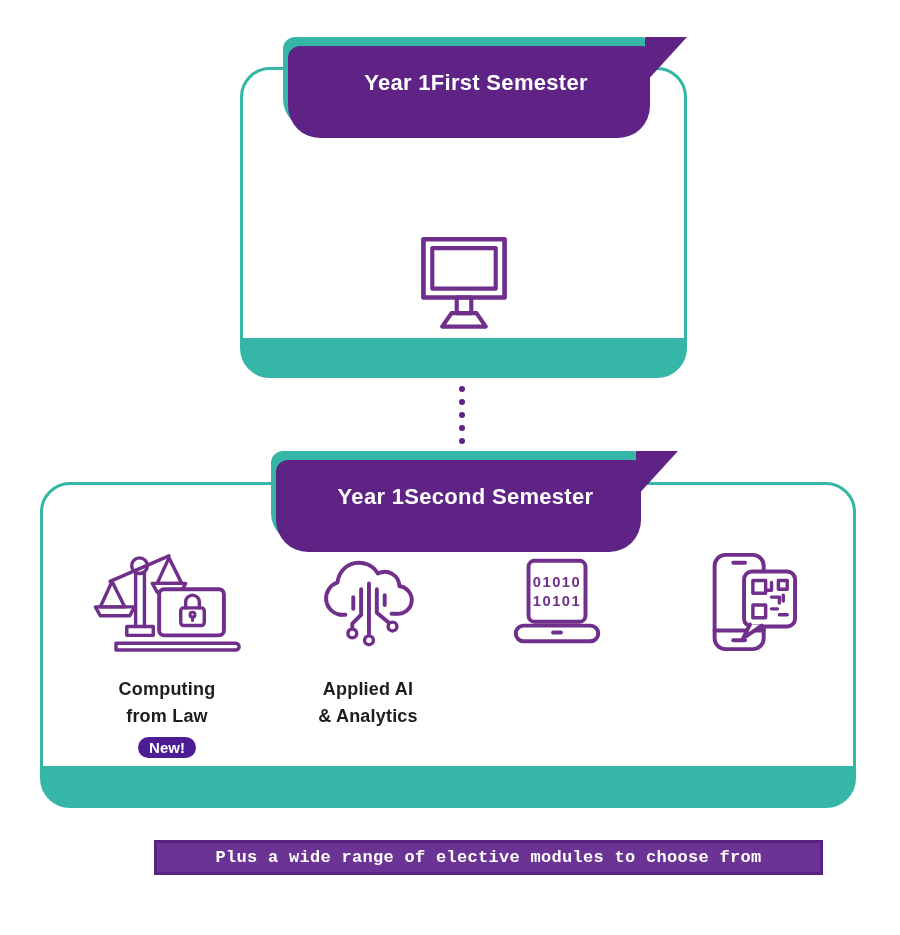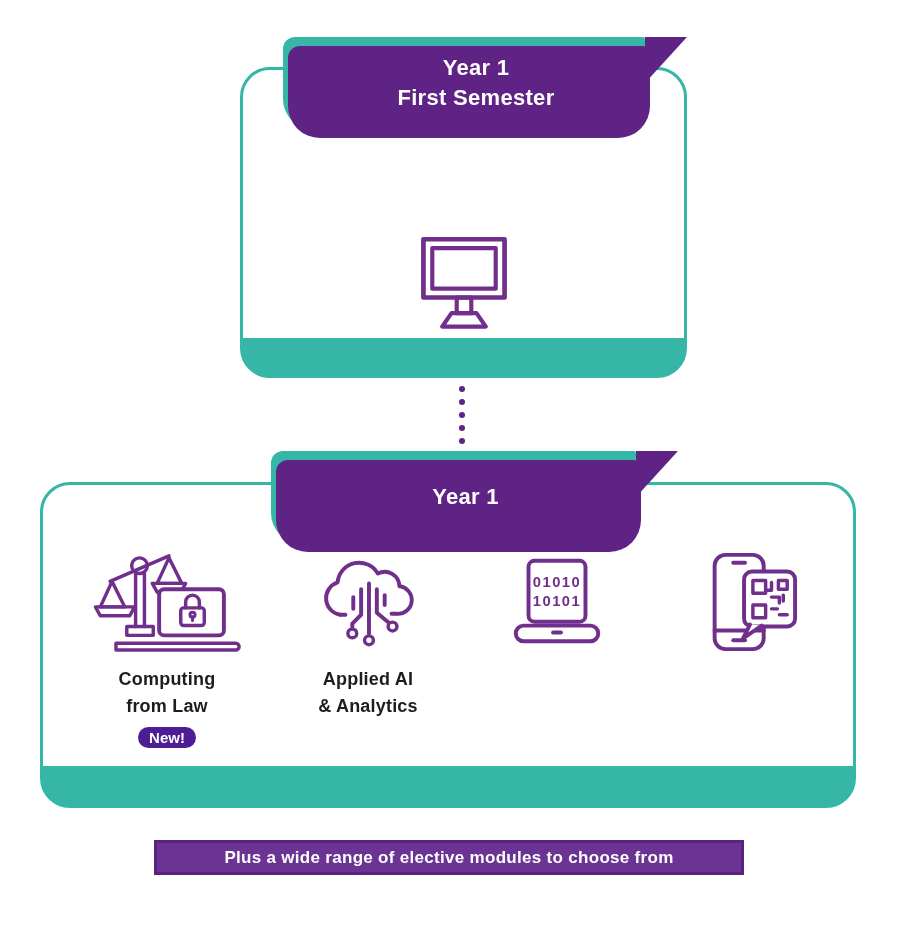--- a/index.html
+++ b/index.html
@@ -17,21 +17,21 @@
   
   .card{position:absolute;background:#ffffff;border:3px solid var(--teal);border-radius:30px;z-index:2;}
   .card1{left:240px;top:67px;width:447px;height:311px;}
   .card2{left:40px;top:482px;width:816px;height:326px;}
   .band{position:absolute;left:-1px;right:-1px;bottom:-1px;background:var(--teal);border-radius:0 0 27px 27px;}
   .card1 .band{height:38px;}
   .card2 .band{height:40px;}
 
   
   .ribbon{position:absolute;background:var(--teal);border-radius:12px 2px 30px 30px;
-          display:flex;flex-direction:column;justify-content:center;align-items:center;
+          display:flex;flex-direction:row;justify-content:center;align-items:center;
           z-index:4;color:#ffffff;font-weight:bold;font-size:22px;line-height:30px;
           text-align:center;letter-spacing:.3px;padding-left:24px;}
   .ribbon::before{content:"";position:absolute;inset:0;transform:translate(5px,9px);
           background:var(--purple);border-radius:12px 8px 32px 32px;z-index:-1;}
   .ribbon1{left:283px;top:37px;width:362px;height:92px;}
   .ribbon2{left:271px;top:451px;width:365px;height:92px;}
   .fold{position:absolute;left:100%;top:0;width:42px;height:46px;background:var(--purple);
         clip-path:polygon(0 0,100% 0,0 100%);}
 
   
@@ -40,30 +40,30 @@
   .core-label{margin-top:12px;font-weight:bold;font-size:19px;color:var(--ink);letter-spacing:.2px;}
 
   
   .dots{position:absolute;left:459px;top:386px;display:flex;flex-direction:column;gap:7px;z-index:1;}
   .dot{width:6px;height:6px;border-radius:50%;background:var(--purple);}
 
   
   .module{position:absolute;top:550px;width:212px;display:flex;flex-direction:column;align-items:center;z-index:5;}
   .m1{left:61px;}  .m2{left:262px;} .m3{left:451px;} .m4{left:641px;}
   .icon-box{height:104px;display:flex;align-items:flex-end;}
-  .module-label{margin-top:12px;font-weight:bold;font-size:18px;line-height:27px;
+  .module-label{margin-top:22px;font-weight:bold;font-size:18px;line-height:27px;
                 text-align:center;color:var(--ink);letter-spacing:.2px;}
   .badge{margin-top:7px;background:#4c1d95;color:#ffffff;font-weight:bold;font-size:15px;
          padding:2px 11px;border-radius:13px;display:inline-block;}
 
   
-  .banner{position:absolute;left:154px;top:840px;width:590px;height:35px;
+  .banner{position:absolute;left:154px;top:840px;width:669px;height:35px;
           background:var(--banner-fill);border:3px solid var(--banner-border);
           display:flex;align-items:center;justify-content:center;
-          color:#ffffff;font-weight:bold;font-size:17px;letter-spacing:.3px;z-index:6;}
+          color:#ffffff;font-weight:bold;font-size:17px;letter-spacing:.3px;z-index:6;font-family:Liberation Mono, monospace;}
 
   svg{display:block;}
   .stroke{fill:none;stroke:var(--icon-purple);stroke-linecap:round;stroke-linejoin:round;}
   .wfill{fill:#ffffff;stroke:var(--icon-purple);stroke-linecap:round;stroke-linejoin:round;}
   .bintext{fill:var(--icon-purple);font-family:"Liberation Sans",sans-serif;font-weight:bold;
            font-size:15px;letter-spacing:1.5px;text-anchor:middle;}
 </style>
 </head>
 <body>
 
@@ -99,20 +99,21 @@
     <div class="dot"></div>
   </div>
 
   <div class="card card2">
     <div class="band"></div>
   </div>
 
   <div class="ribbon ribbon2">
     <div class="fold"></div>
     <span>Year 1</span>
+    <span>Second Semester</span>
   </div>
 
   <div class="module m1">
     <div class="icon-box">
       <svg width="158" height="104" viewBox="0 0 152 106">
 
         <circle class="stroke" stroke-width="3.5" cx="48" cy="16" r="8"></circle>
         <path class="stroke" stroke-width="3.5" d="M18 32 L78 6"></path>
         <path class="stroke" stroke-width="3.5" d="M20 32 L8 58 L33 58 Z"></path>
         <path class="stroke" stroke-width="3.5" d="M3 58 h40 l-5 9 h-30 z"></path>

